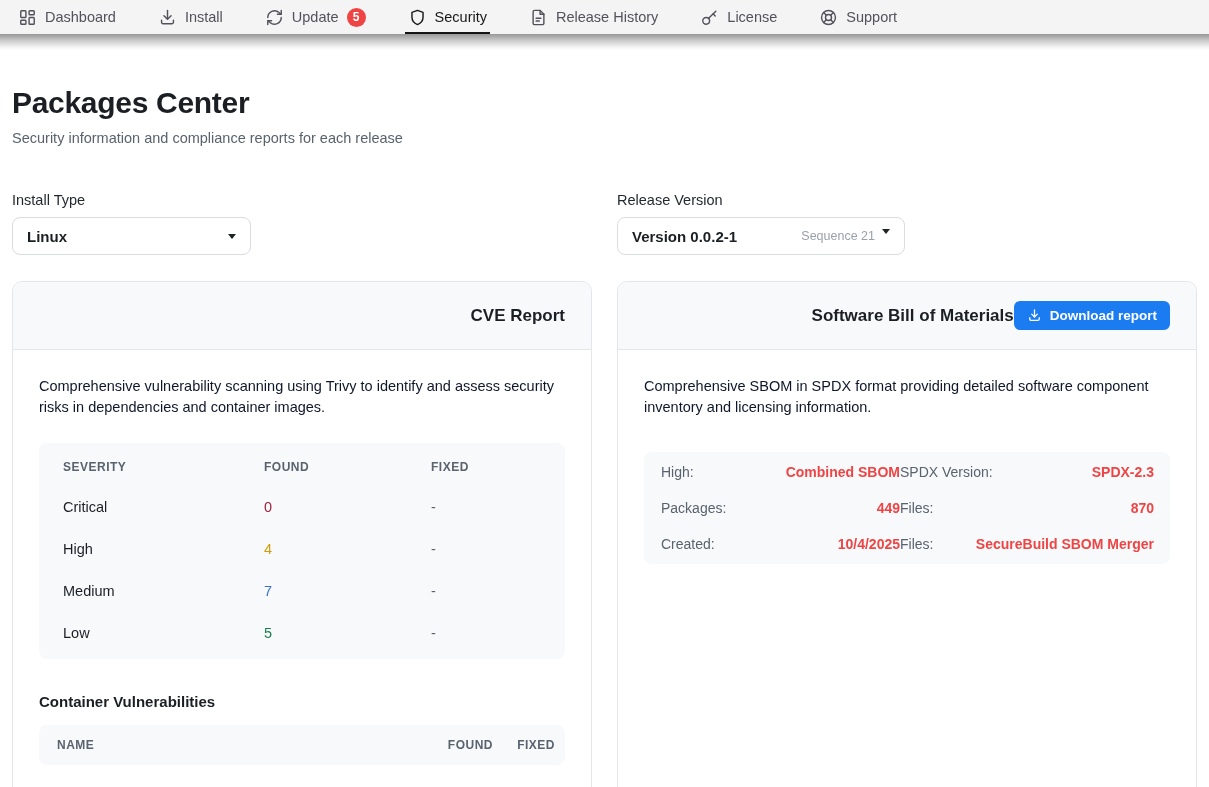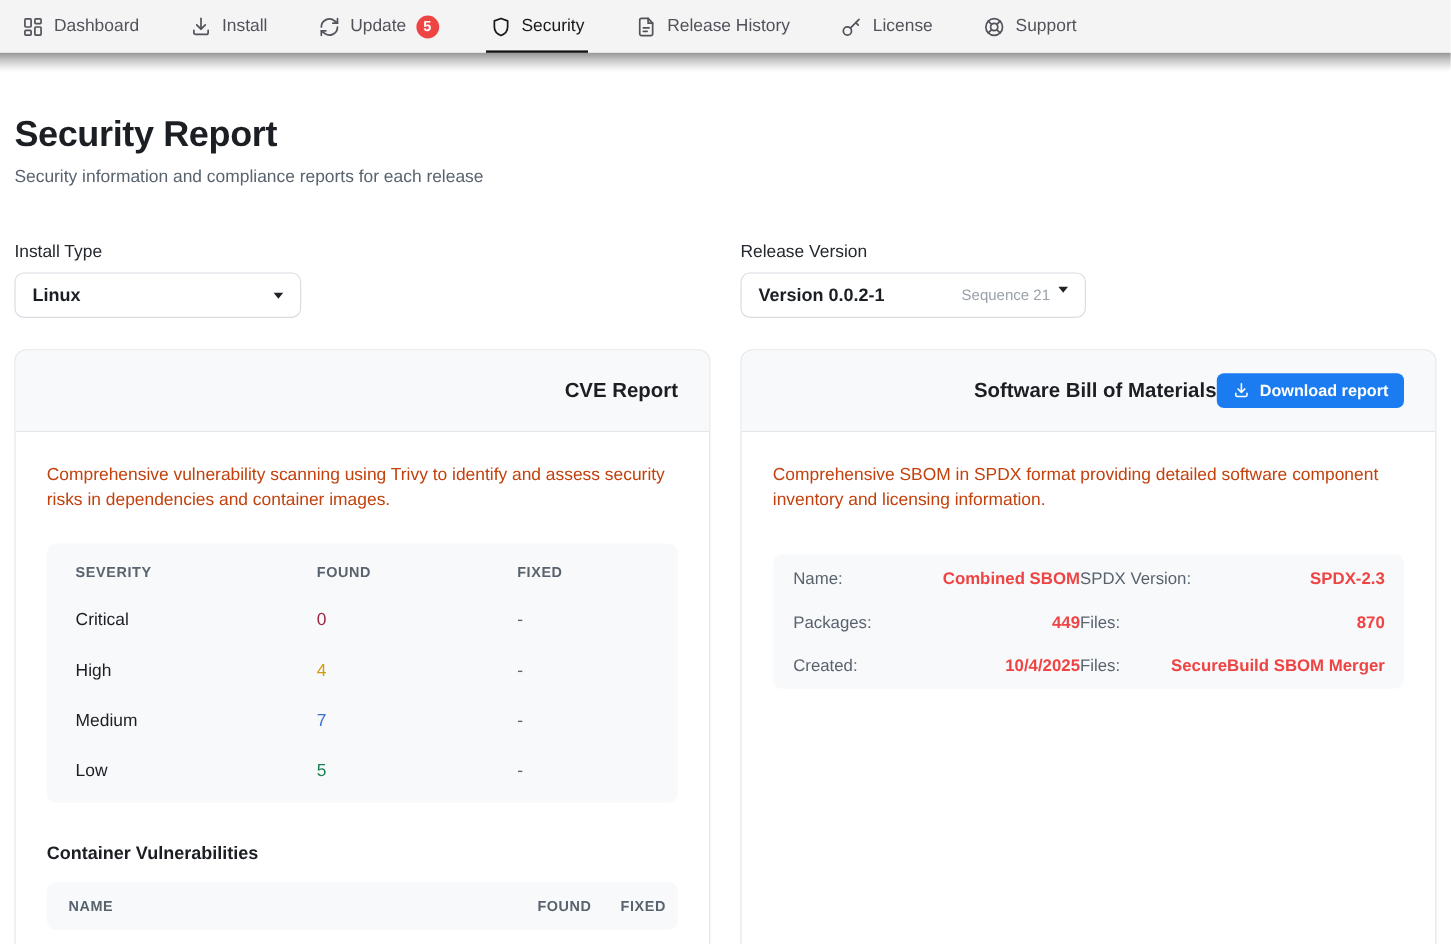--- a/index.html
+++ b/index.html
@@ -5,21 +5,21 @@
   * { box-sizing: border-box; }
   html, body { margin: 0; padding: 0; }
   body {
     width: 1209px; height: 787px; overflow: hidden;
     background: #ffffff; color: #1b1f24;
     font-family: "Liberation Sans", sans-serif;
   }
 
   
   .topnav {
-    height: 44px; background: #f4f4f5;
+    height: 34px; background: #f4f4f5;
     display: flex; align-items: stretch; gap: 42px;
     padding: 0 8px 0 18px;
   }
   .nav-item {
     position: relative; display: flex; align-items: center; gap: 8px;
     font-size: 14.5px; font-weight: 500; color: #52525b; cursor: pointer;
     white-space: nowrap;
   }
   .nav-item svg { width: 19px; height: 19px; display: block; }
   .nav-item.active { color: #17181a; }
@@ -69,21 +69,21 @@
     border: 1px solid #e4e6ea; border-radius: 10px; background: #fff;
   }
   .card-header {
     height: 68px; background: #f8f9fa; border-bottom: 1px solid #e4e6ea;
     border-radius: 10px 10px 0 0;
     display: flex; align-items: center; justify-content: flex-end;
     padding: 0 26px;
   }
   .card-title { font-size: 17px; font-weight: 600; color: #1b1f24; }
   .card-body { padding: 26px; }
-  .card-desc { margin: 0; font-size: 14.5px; line-height: 21px; color: #c2410c; }
+  .card-desc { margin: 0; font-size: 14.5px; line-height: 21px; color: #0f172a; }
 
   
   .sev-table { background: #f8f9fb; border-radius: 8px; margin-top: 25px; padding-bottom: 5px; }
   .sev-row {
     display: grid; grid-template-columns: 201px 167px 1fr;
     align-items: center; padding: 13px 24px; font-size: 14.5px; color: #1b1f24;
   }
   .sev-head {
     padding: 17px 24px 12px; font-size: 12px; font-weight: 600;
     color: #59636e; letter-spacing: 0.5px;
@@ -194,21 +194,21 @@
           <path d="m14.7 9.3 3.5-3.5"></path>
           <path d="m5.8 18.2 3.5-3.5"></path>
         </svg>
     </span>
     <span>Support</span>
   </div>
 </nav>
 <div class="nav-shadow"></div>
 
 <main>
-  <h1 class="page-title">Security Report</h1>
+  <h1 class="page-title">Packages Center</h1>
   <p class="page-subtitle">Security information and compliance reports for each release</p>
 
   <div class="filters">
     <div class="filter-col">
       <div class="filter-label">Install Type</div>
       <div class="select select-install">
         <span class="select-value">Linux</span>
         <span class="caret"></span>
       </div>
     </div>
@@ -283,21 +283,21 @@
           </span>
           <span>Download report</span>
         </button>
       </div>
       <div class="card-body">
         <p class="card-desc">Comprehensive SBOM in SPDX format providing detailed software component inventory and licensing information.</p>
 
         <div class="sbom-table">
           <div class="sbom-row">
             <div class="sbom-pair sbom-pair-1">
-              <span class="sbom-label">Name:</span>
+              <span class="sbom-label">High:</span>
               <span class="sbom-value">Combined SBOM</span>
             </div>
             <div class="sbom-pair sbom-pair-2">
               <span class="sbom-label">SPDX Version:</span>
               <span class="sbom-value">SPDX-2.3</span>
             </div>
           </div>
           <div class="sbom-row">
             <div class="sbom-pair sbom-pair-1">
               <span class="sbom-label">Packages:</span>

